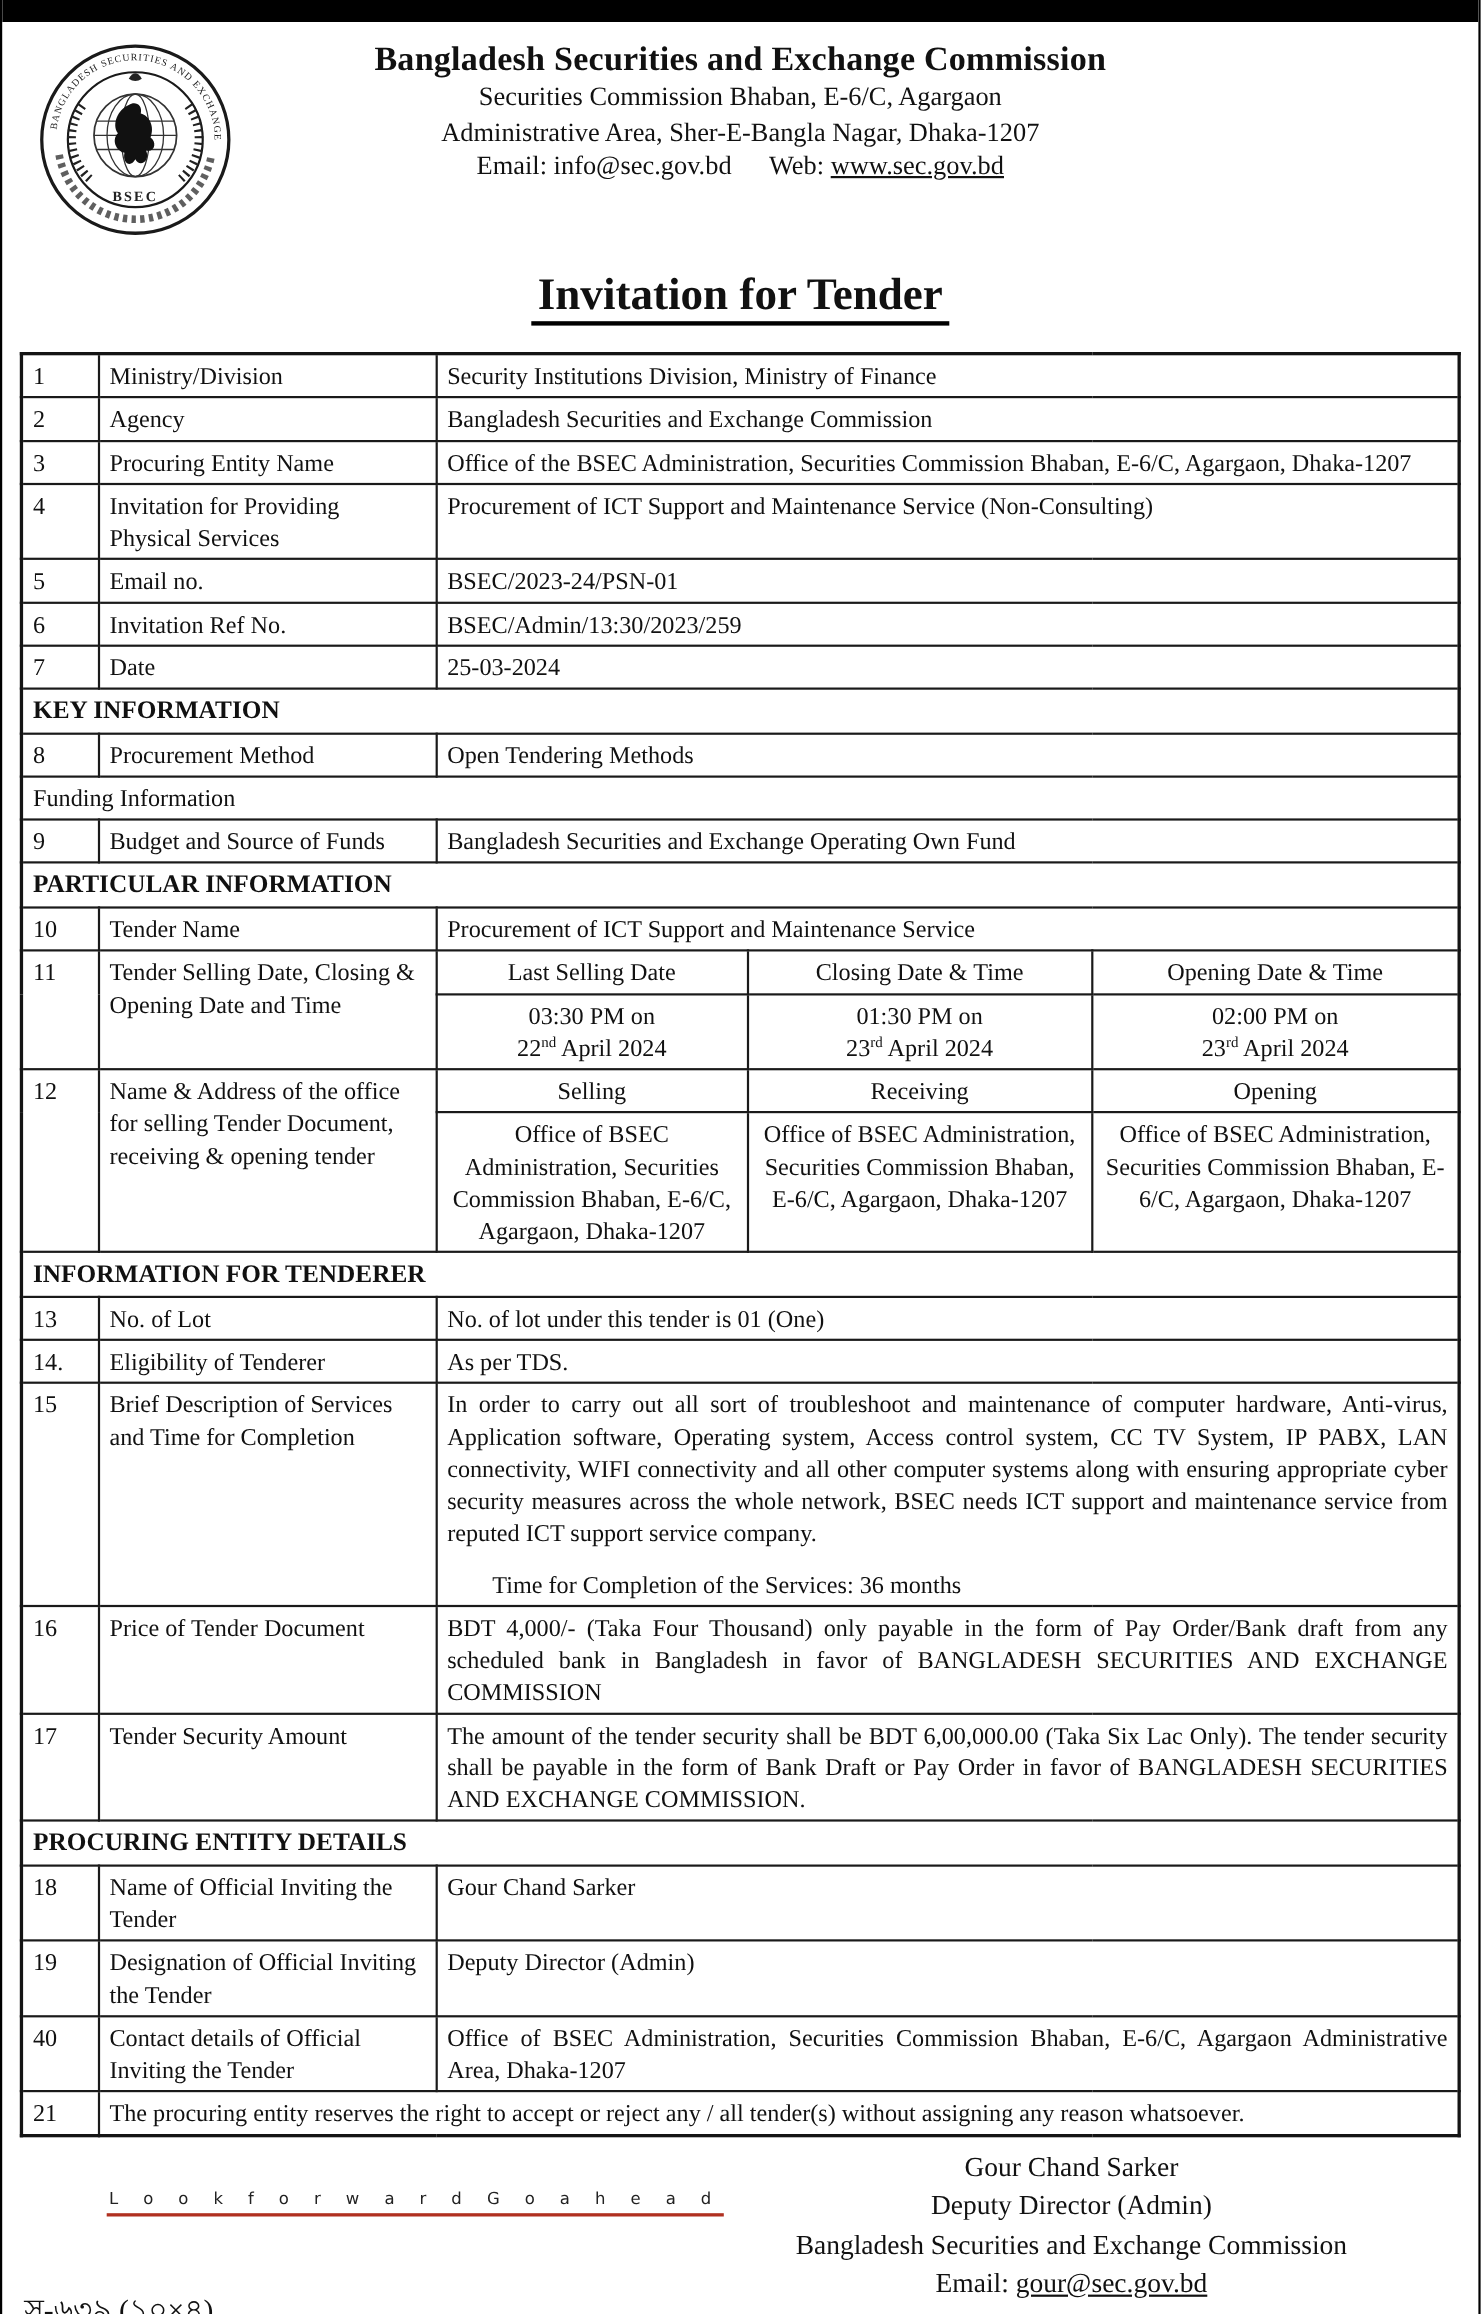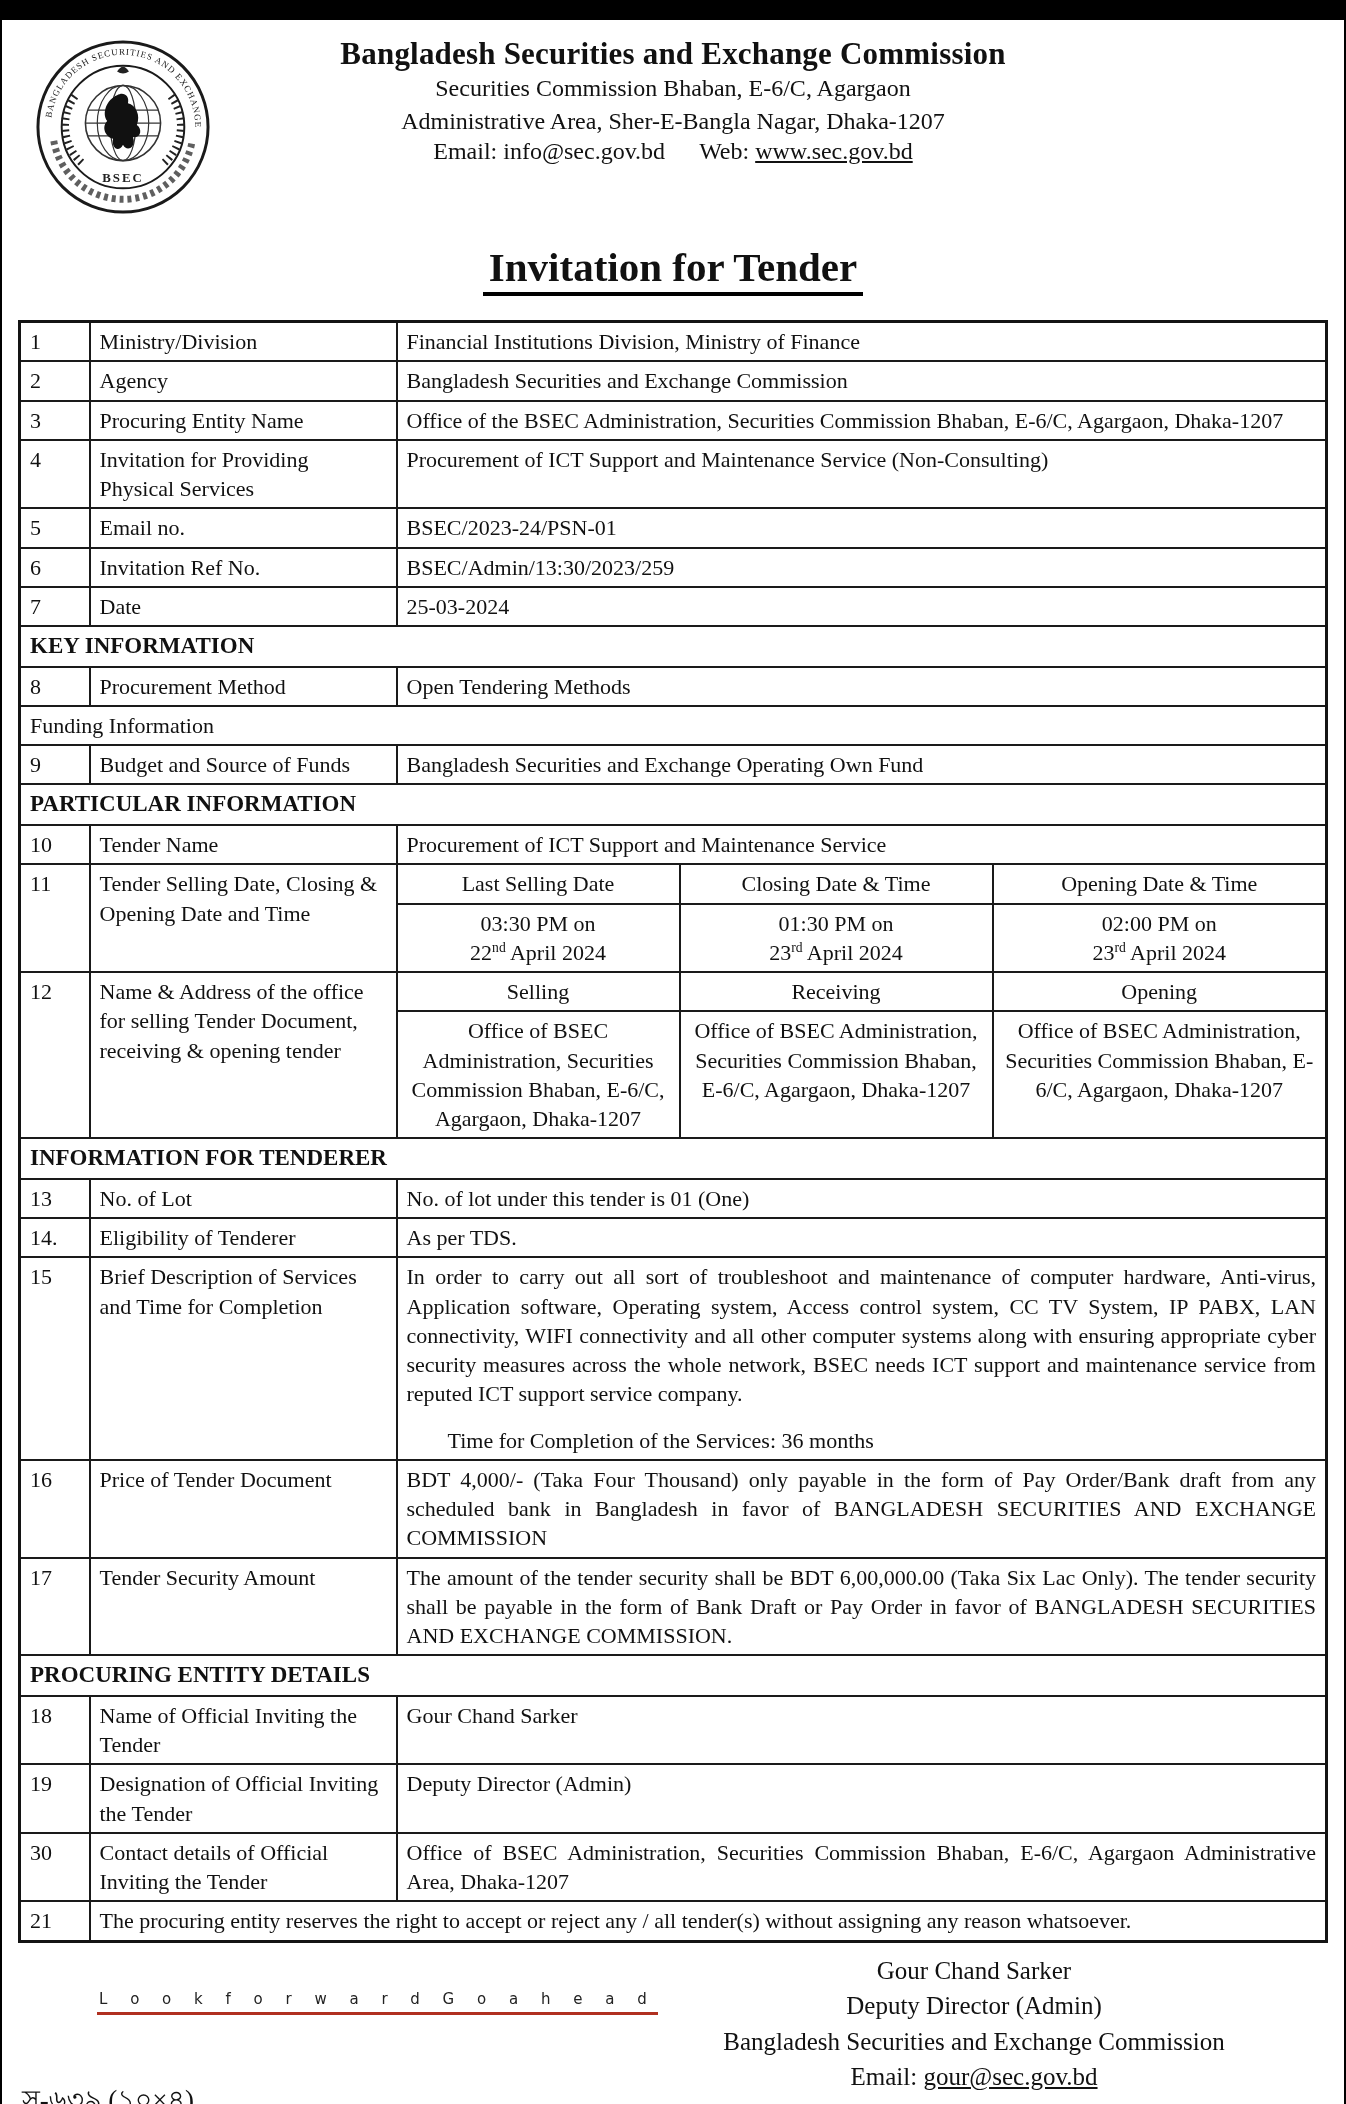--- a/index.html
+++ b/index.html
@@ -128,21 +128,21 @@
       <col style="width:307px">
       <col style="width:283px">
       <col style="width:313px">
       <col>
     </colgroup>
 
   <tbody>
       <tr>
         <td class="num">1</td>
       <td>Ministry/Division</td>
-      <td colspan="3">Financial Institutions Division, Ministry of Finance</td>
+      <td colspan="3">Security Institutions Division, Ministry of Finance</td>
       </tr>
 
   <tr>
         <td class="num">2</td>
       <td>Agency</td>
       <td colspan="3">Bangladesh Securities and Exchange Commission</td>
       </tr>
 
   <tr>
         <td class="num">3</td>
@@ -286,21 +286,21 @@
       <td colspan="3" class="tall">Gour Chand Sarker</td>
       </tr>
 
   <tr>
         <td class="num tall">19</td>
       <td class="tall">Designation of Official Inviting the Tender</td>
       <td colspan="3" class="tall">Deputy Director (Admin)</td>
       </tr>
 
   <tr>
-        <td class="num tall">30</td>
+        <td class="num tall">40</td>
       <td class="tall">Contact details of Official Inviting the Tender</td>
       <td colspan="3" class="justify tall">Office of BSEC Administration, Securities Commission Bhaban, E-6/C, Agargaon Administrative Area, Dhaka-1207</td>
       </tr>
 
   <tr>
         <td class="num tall">21</td>
       <td colspan="4" class="tall">The procuring entity reserves the right to accept or reject any / all tender(s) without assigning any reason whatsoever.</td>
       </tr>
 </tbody>
   </table>

